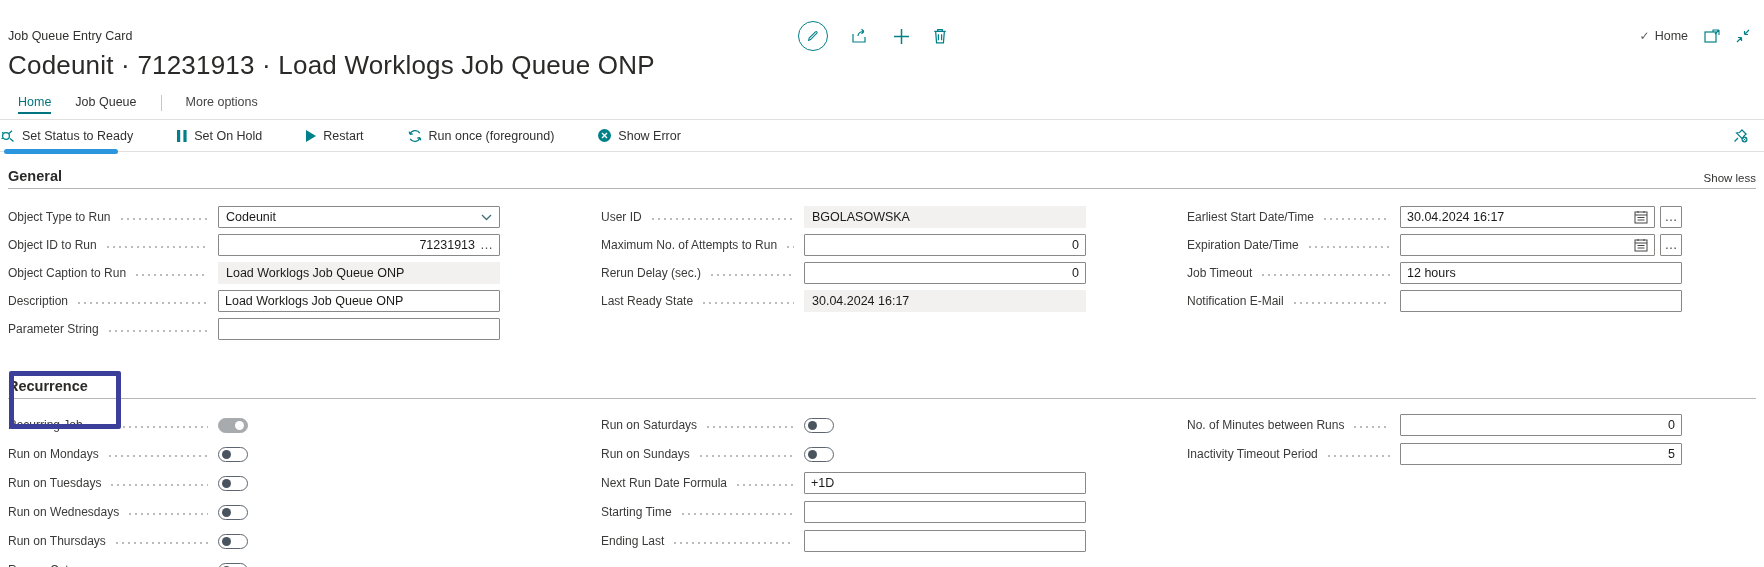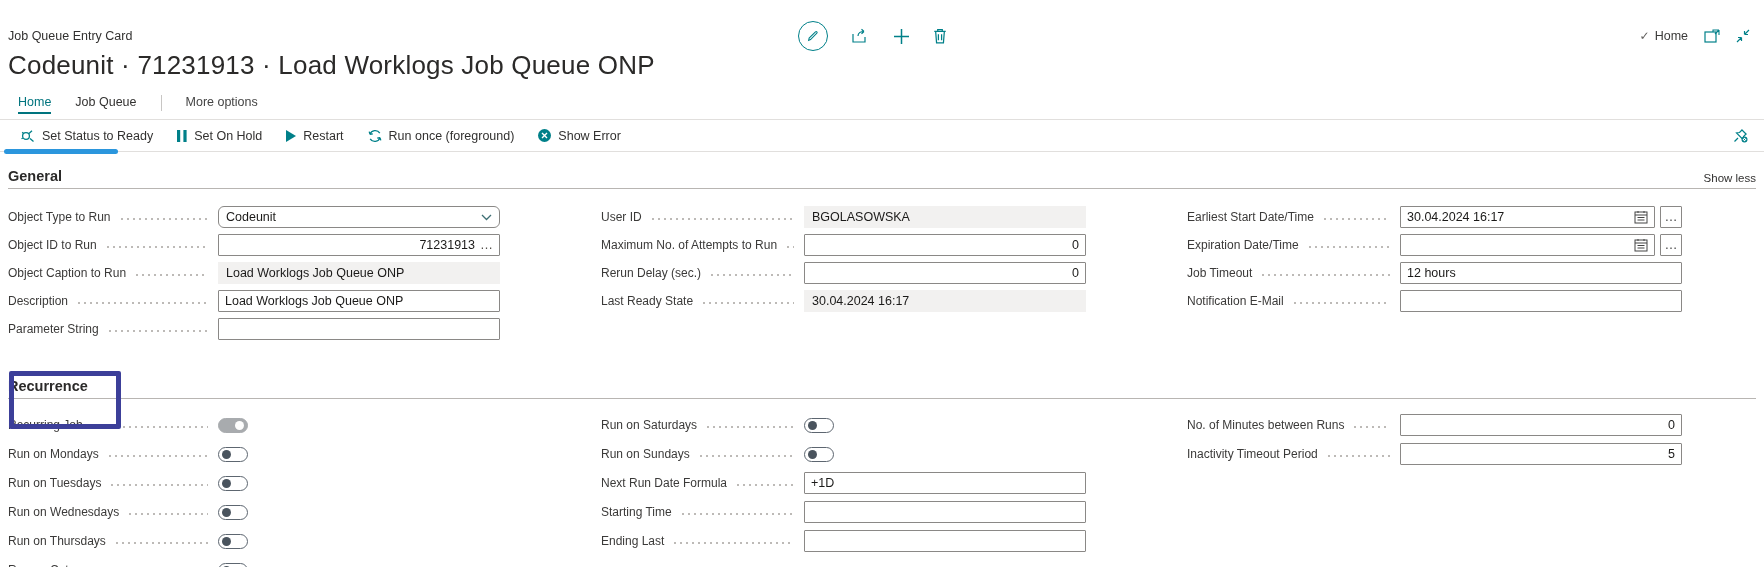--- a/index.html
+++ b/index.html
@@ -24,21 +24,21 @@
   
   .tabs { display:flex; align-items:center; gap:24px; margin:16px 0 0 18px; height:20px; }
   .tab { font-size:12.5px; color:#323130; cursor:pointer; position:relative; padding-bottom:5px;text-align:center; }
   .tab.active { color:#00747e; font-weight:400; }
   .tab.active::after { content:""; position:absolute; left:0; right:0; bottom:0; height:2px; background:#00747e; }
   .tab-divider { width:1px; height:16px; background:#c8c6c4; margin-bottom:3px; }
   .tab.more { color:#444; }
 
   
   .actionbar { position:relative; margin-top:5px; height:33px; border-top:1px solid #e1dfdd; border-bottom:1px solid #e1dfdd;
-    display:flex; align-items:center; padding-left:20px; gap:24px; }
+    display:flex; align-items:center; gap:44px; }
   .action { display:flex; align-items:center; gap:7px; font-size:12.5px; color:#323130; cursor:pointer; white-space:nowrap; }
   .action svg { flex:none; }
   .focus-bar { position:absolute; left:4px; bottom:-3px; width:114px; height:5px; border-radius:3px; background:#2b96dd; z-index:3; }
   .pin { position:absolute; right:16px; top:0; height:100%; display:flex; align-items:center; cursor:pointer; }
 
   
   .section { margin:0 8px; }
   .section-head { display:flex; justify-content:space-between; align-items:flex-end;
     border-bottom:1px solid #b8b5b2; padding-bottom:4px; }
   .section-head h2 { font-size:14.5px; font-weight:700; color:#2b2a29; }
@@ -57,21 +57,21 @@
     background-image:radial-gradient(circle, #bdbab7 1px, transparent 1.3px);
     background-size:6px 2px; background-repeat:repeat-x; background-position:0 12px; }
 
   .ctl { flex:none; width:282px; height:22px; font-size:12.5px; color:#1b1a19; }
   input.ctl, .inner-input { font-family:"Liberation Sans","DejaVu Sans",sans-serif; font-size:12.5px; color:#1b1a19; outline:none; }
   input.ctl { border:1px solid #8a8886; background:#fff; padding:0 6px; border-radius:1px; }
   input.num, .inner-input.num { text-align:right; }
   .ctl.disabled { background:#f2f1f0; border:1px solid #f2f1f0; display:flex; align-items:center; padding:0 7px; }
 
   .ctl.dropdown { border:1px solid #8a8886; background:#fff; display:flex; align-items:center;
-    justify-content:space-between; padding:0 7px; cursor:pointer; border-radius:6px; }
+    justify-content:space-between; padding:0 7px; cursor:pointer; border-radius:1px; }
   .ctl.combo { border:1px solid #8a8886; background:#fff; display:flex; align-items:center; padding:0 6px; border-radius:1px; }
   .inner-input { border:none; flex:1 1 auto; width:40px; background:transparent; }
   .ellipsis-btn { color:#55504c; font-size:13px; margin-left:5px; cursor:pointer; line-height:10px; }
 
   .date-wrap { flex:none; width:282px; display:flex; align-items:center; gap:5px; }
   .datebox { flex:1 1 auto; height:22px; border:1px solid #8a8886; background:#fff; display:flex;
     align-items:center; padding:0 6px; border-radius:1px; }
   .assist { flex:none; width:22px; height:22px; border:1px solid #8a8886; background:#fff; border-radius:1px;
     font-size:13px; color:#444; display:flex; align-items:center; justify-content:center; cursor:pointer; line-height:10px; }
 

